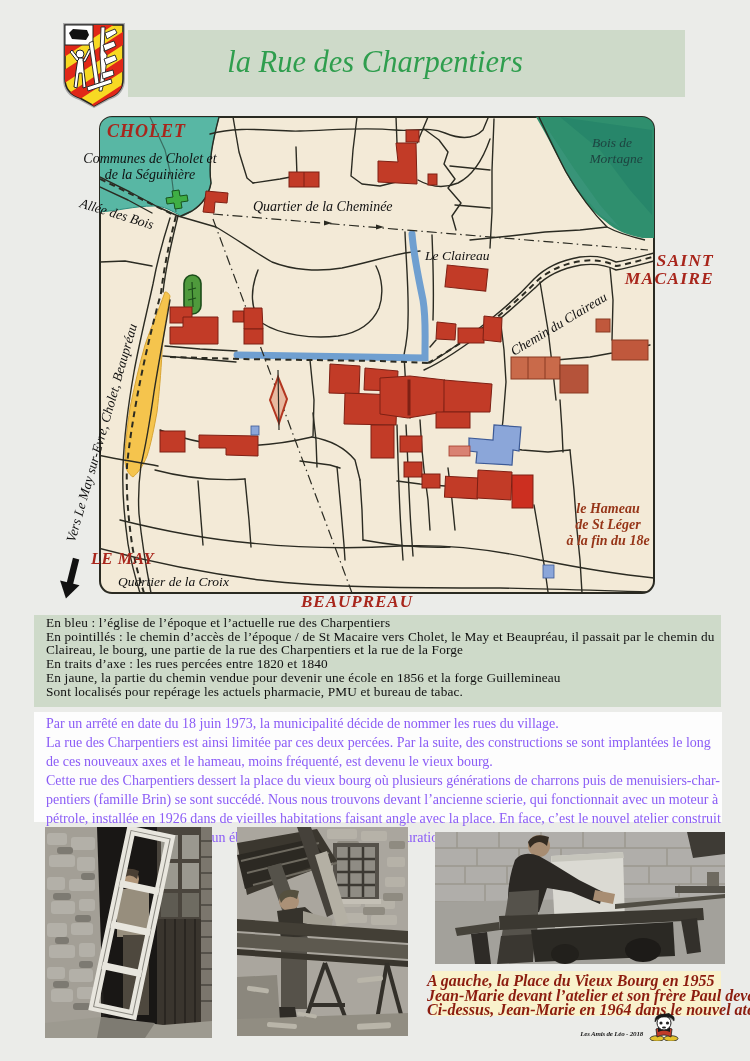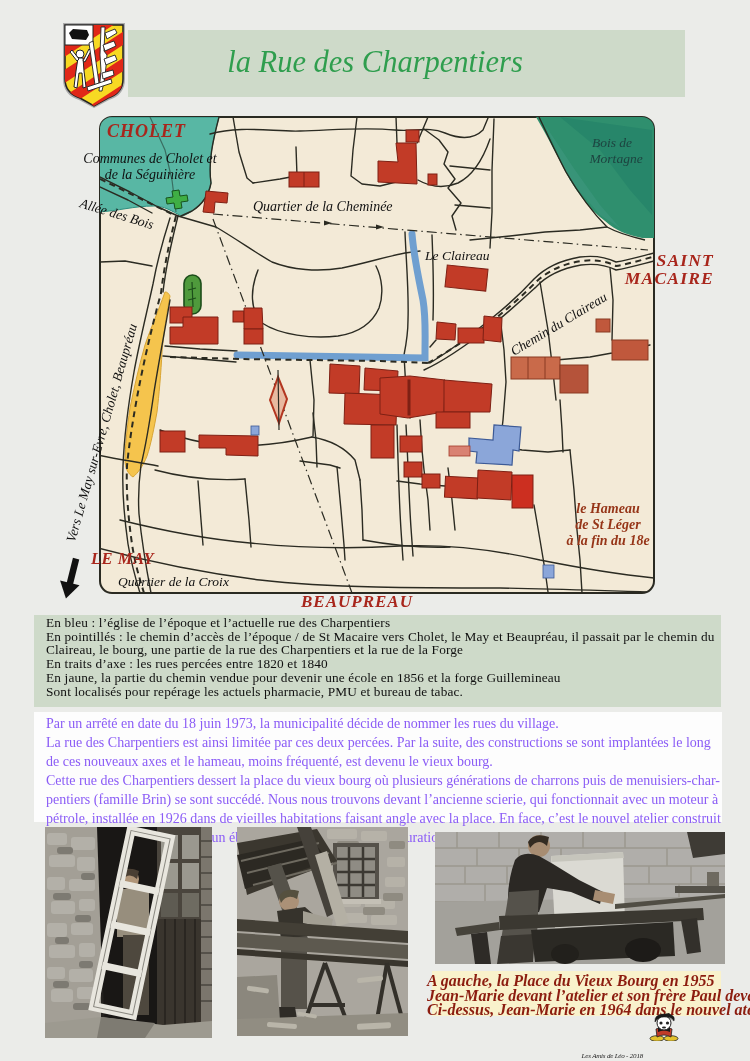--- a/index.html
+++ b/index.html
@@ -457,21 +457,21 @@
   <path d="M180,72 L290,62 L290,66 L180,77 Z" fill="#504d44"></path>
 </svg>
 
 <div class="abs" style="left:432px;top:971px;width:289px;height:45px;background:#f9f2cc;"></div>
 <div class="abs" style="left:427px;top:974px;width:299px;font-style:italic;font-weight:bold;font-size:16px;line-height:14.6px;color:#8c1d10;white-space:nowrap;">
 A gauche, la Place du Vieux Bourg en 1955<br>
 Jean-Marie devant l’atelier et son frère Paul devant la scierie<br>
 Ci-dessus, Jean-Marie en 1964 dans le nouvel atelier
 </div>
 
-<div class="abs" style="left:513px;top:1052px;width:130px;text-align:right;font-style:italic;font-weight:normal;font-size:7px;letter-spacing:-0.2px;color:#222;">Les Amis de Léo - 2018</div>
+<div class="abs" style="left:513px;top:1030px;width:130px;text-align:right;font-style:italic;font-weight:bold;font-size:7px;letter-spacing:-0.2px;color:#222;">Les Amis de Léo - 2018</div>
 
 <svg id="mascot" class="abs" style="left:648px;top:1013px;" width="33" height="28" viewBox="0 0 33 28">
   <ellipse cx="9" cy="25.5" rx="7" ry="2.8" fill="#e3c22d" stroke="#222" stroke-width="0.8"></ellipse>
   <ellipse cx="23" cy="25.5" rx="7" ry="2.8" fill="#e3c22d" stroke="#222" stroke-width="0.8"></ellipse>
   <path d="M8,16 Q16,12 24,16 L23,24 Q16,20 9,24 Z" fill="#c03a28" stroke="#222" stroke-width="0.8"></path>
   <path d="M10,14 Q16,10 22,14 L22,19 Q16,16 10,19 Z" fill="#1a1a1a"></path>
   <circle cx="16" cy="10" r="7" fill="#fff" stroke="#222" stroke-width="1"></circle>
   <path d="M7,9 Q6,1 17,1 Q28,1 26,8 Q22,3 16,4 Q10,4 7,9 Z" fill="#1a1a1a" stroke="#111" stroke-width="0.5"></path>
   <path d="M17,1 L21,0 L23,2 L18,3 Z" fill="#1a1a1a"></path>
   <circle cx="13" cy="10" r="1.6" fill="#222"></circle>

